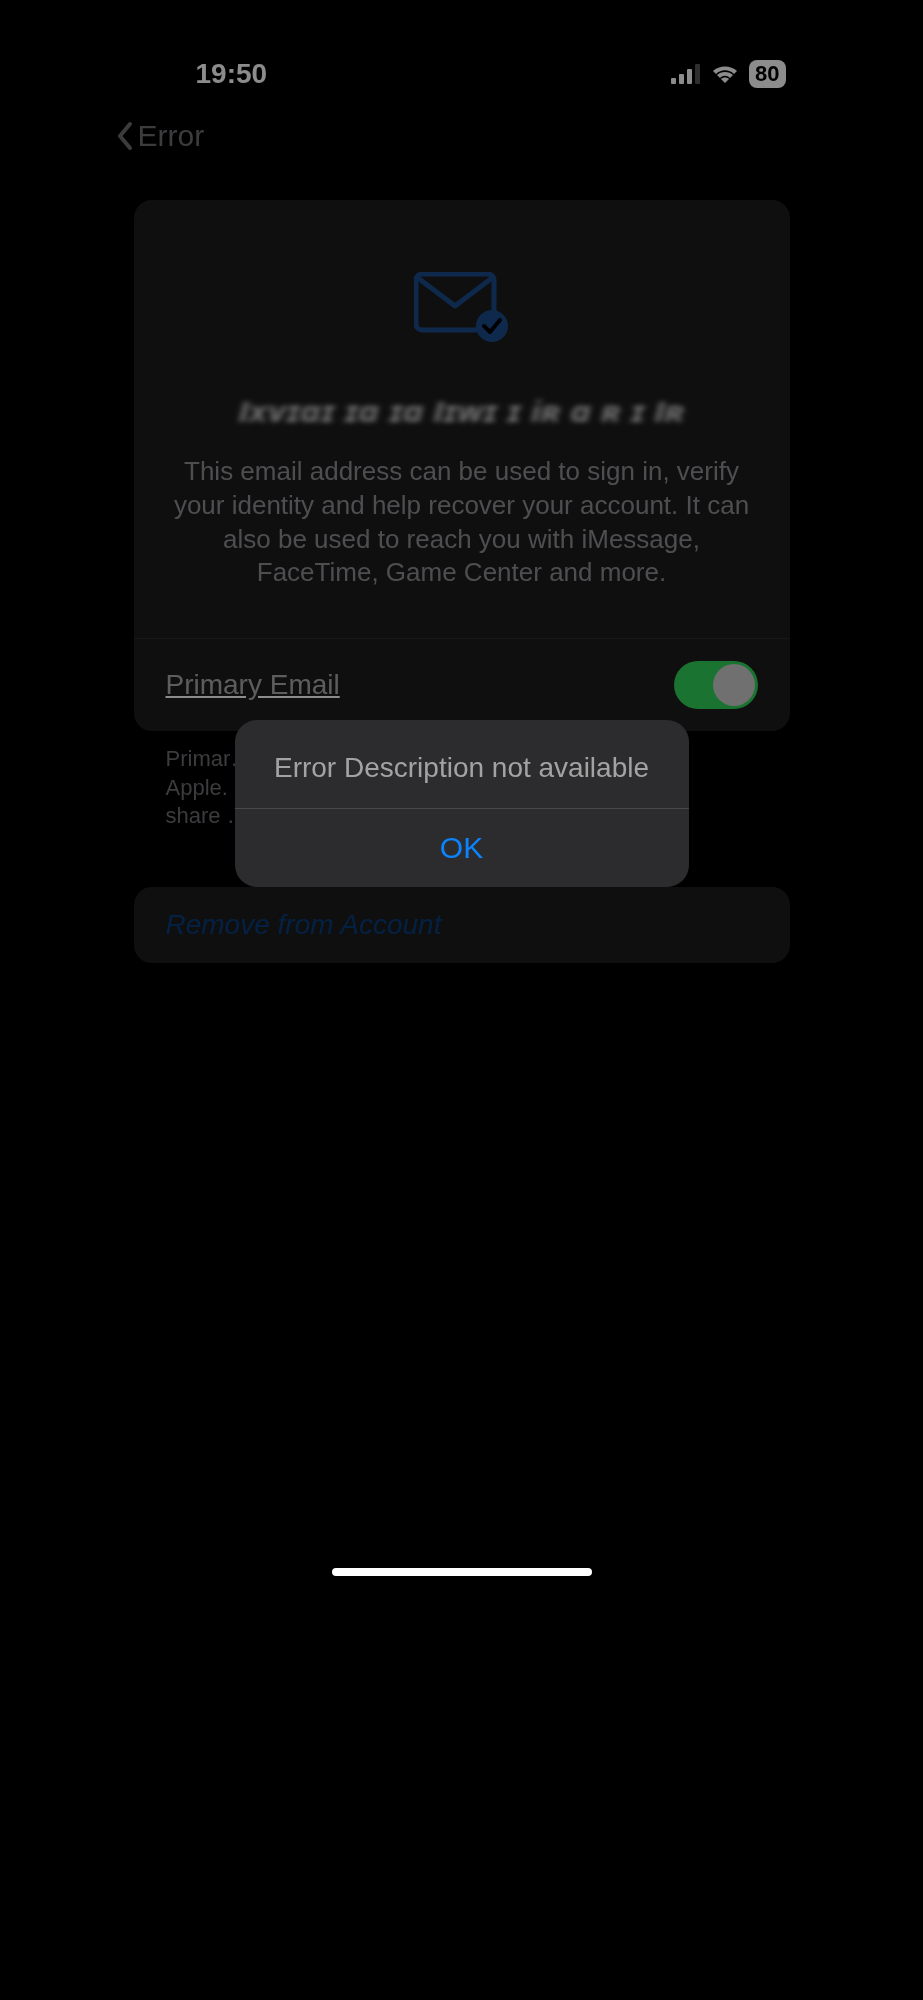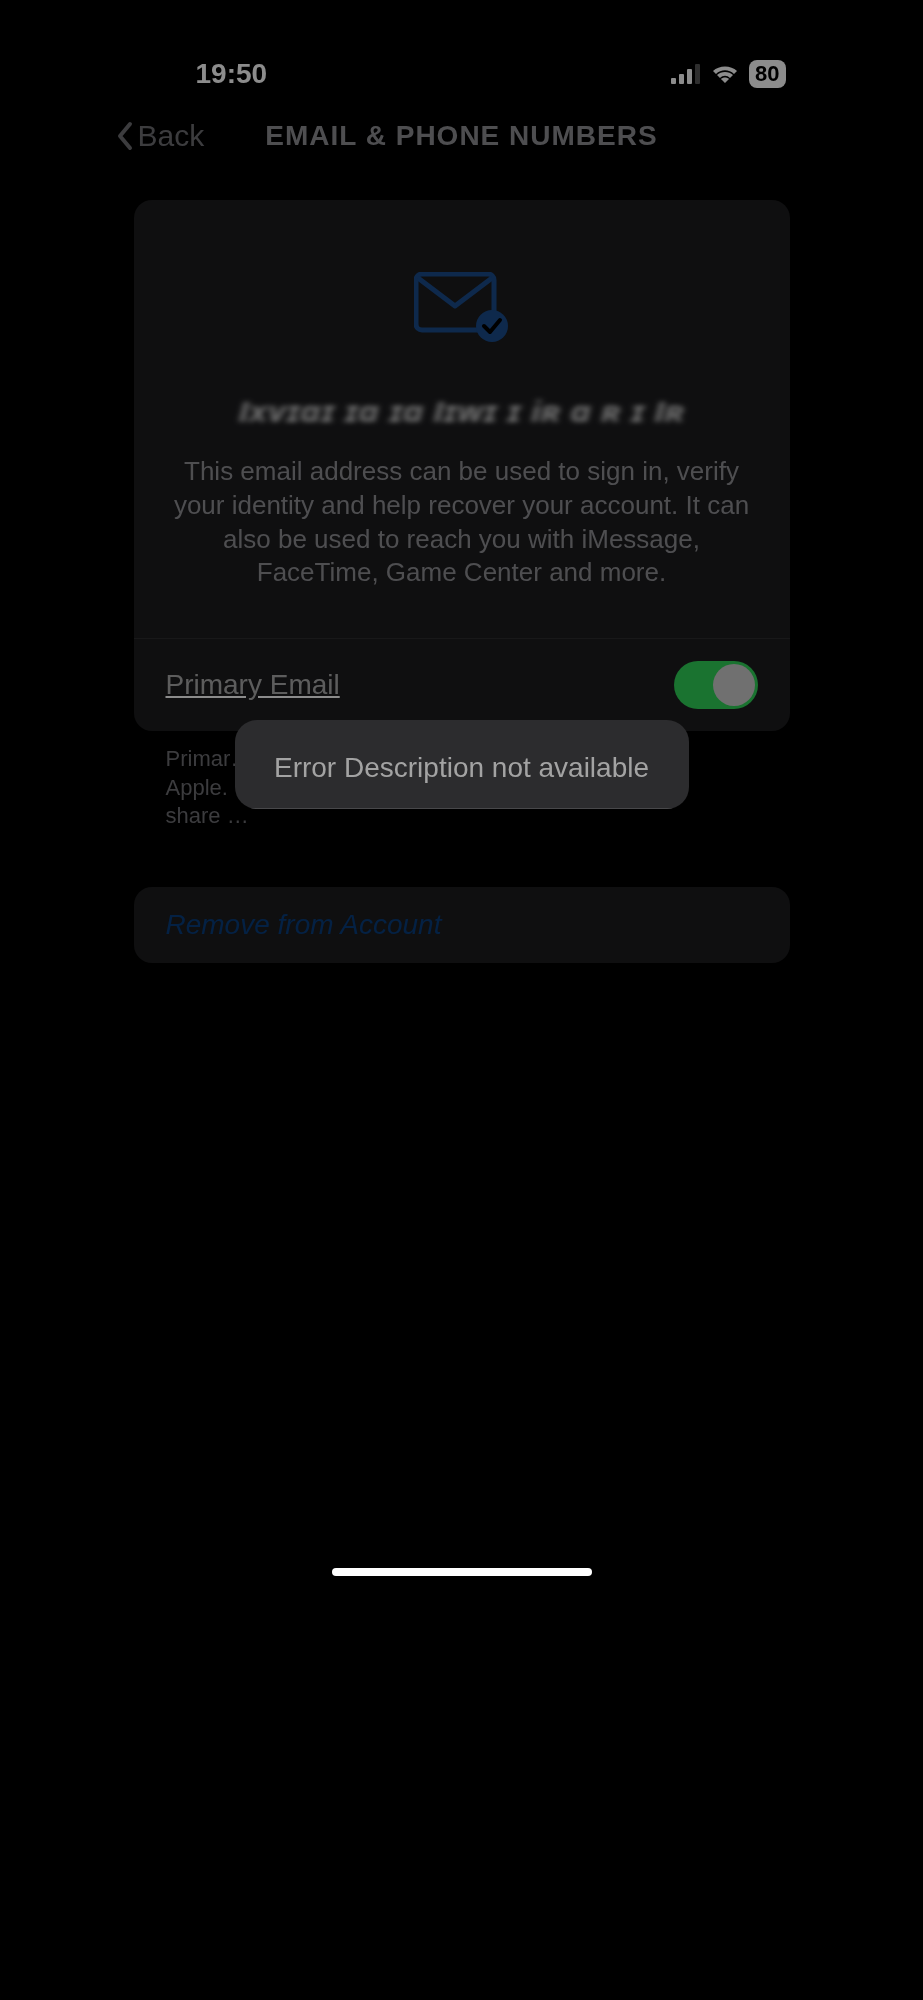--- a/index.html
+++ b/index.html
@@ -278,23 +278,22 @@
       </span>
       <span class="battery-badge">80</span>
     </div>
   </div>
 
   <div class="nav-bar">
     <div class="back-button">
       <svg width="20" height="32" viewBox="0 0 20 32">
         <path d="M16 4 L6 16 L16 28" stroke="#6d6d72" stroke-width="4" fill="none" stroke-linecap="round" stroke-linejoin="round"></path>
       </svg>
-      <span>Back</span>
-    </div>
-    <div class="nav-title">EMAIL &amp; PHONE NUMBERS</div>
+      <span>Error</span>
+    </div>
   </div>
 
   <div class="content">
     <div class="card">
       <div class="card-header">
         <div class="envelope-wrap">
           <span>
             <svg width="96" height="70" viewBox="0 0 96 70">
               <rect x="2" y="2" width="78" height="56" rx="6" stroke="#1a4b8a" stroke-width="5" fill="none"></rect>
               <path d="M4 6 L41 34 L78 6" stroke="#1a4b8a" stroke-width="5" fill="none" stroke-linejoin="round"></path>
@@ -324,17 +323,18 @@
     </div>
   </div>
 
   <div class="dim-overlay"></div>
 
   <div class="alert">
     <div class="alert-body">
       <div class="alert-message">Error Description not available</div>
     </div>
     <div class="alert-divider"></div>
+    <div class="alert-button">OK</div>
   </div>
 
   <div class="home-indicator"></div>
 
 </div>
 
 </body></html>

